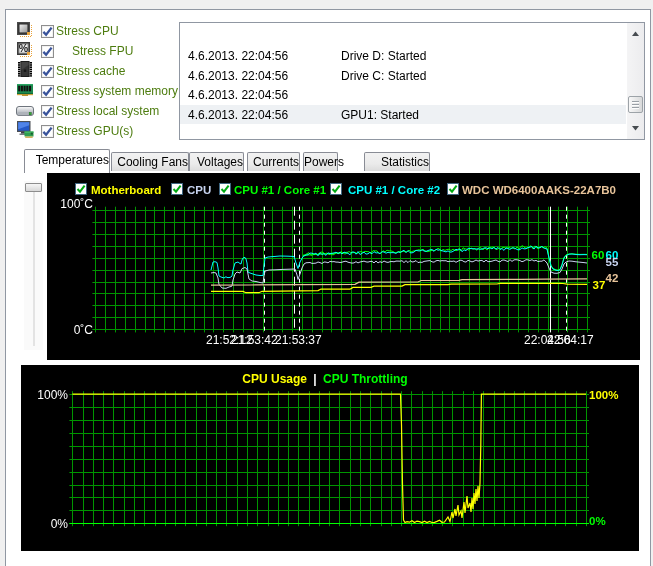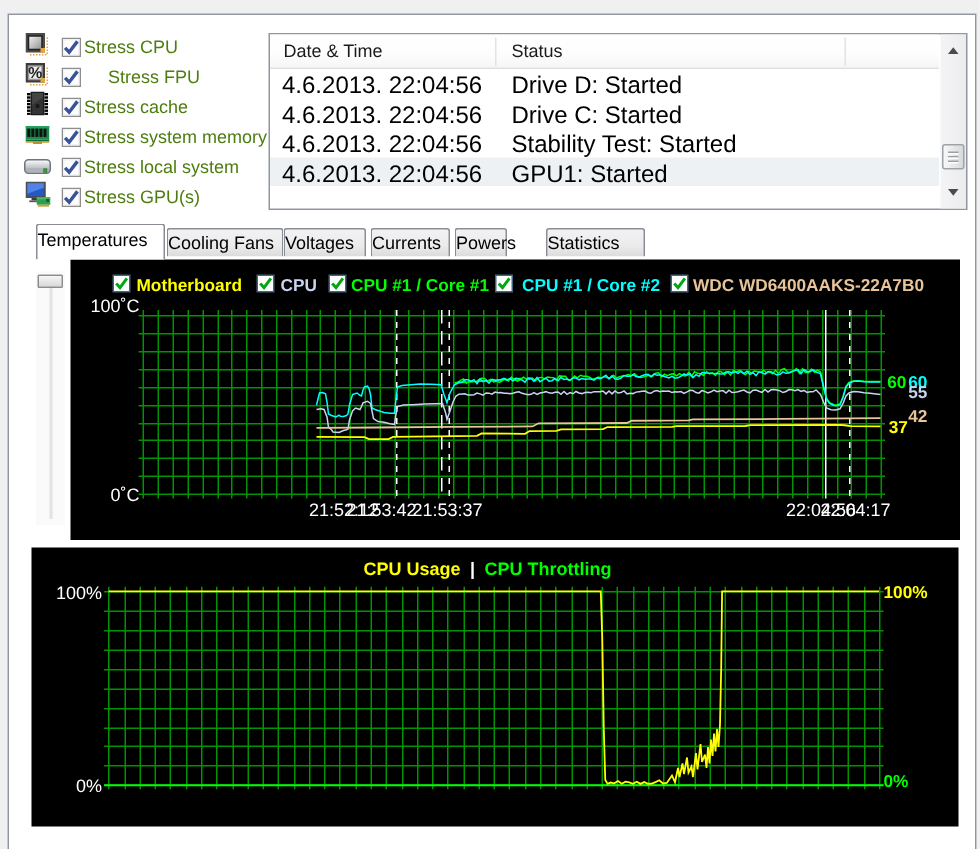--- a/index.html
+++ b/index.html
@@ -1,26 +1,26 @@
 <!DOCTYPE html>
 <html><head><meta charset="utf-8"><style>
 *{margin:0;padding:0;box-sizing:border-box}
 html,body{width:653px;height:566px;background:#f0f0f0;font-family:"Liberation Sans",sans-serif;overflow:hidden;position:relative}
 .gb{position:absolute;left:5px;top:9px;width:646px;height:561px;background:#fff;border:1px solid #9097a2}
 .lbl{position:absolute;font-size:12px;color:#4d7c0f;white-space:nowrap}
 .lv{position:absolute;left:179px;top:22px;width:466px;height:118px;background:#fff;border:1px solid #9097a2}
 .lvhead{position:absolute;left:0;top:0;width:446px;height:23px;background:linear-gradient(#fff,#fdfdfd 60%,#f5f6f7);border-bottom:1px solid #dedfe1}
 .lvhead .ht{position:absolute;top:4px;font-size:12px;color:#1a1a1a}
 .hsep{position:absolute;top:2px;width:1px;height:19px;background:#e2e3e4}
-.lvrow{position:absolute;left:0;width:446px;height:19.5px;font-size:16px;color:#000}
+.lvrow{position:absolute;left:0;width:446px;height:19.5px;font-size:12px;color:#000}
 .lvrow .c1{position:absolute;left:8px;top:3px}
 .lvrow .c2{position:absolute;left:161px;top:3px}
 .sb{position:absolute;right:0;top:0;width:17px;height:116px;background:linear-gradient(90deg,#f4f4f5,#ececee)}
 .thumb{position:absolute;left:1px;top:73px;width:15px;height:17px;background:linear-gradient(90deg,#f8f8f8,#d8d9da);border:1px solid #9da3a8;border-radius:2px}
-.tab{position:absolute;top:152px;height:19px;background:linear-gradient(#f2f2f2,#ebebeb 60%,#dcdcdc);border:1px solid #898c95;border-bottom:none;border-radius:2px 2px 0 0;font-size:12px;text-align:left;line-height:19px;color:#000}
+.tab{position:absolute;top:152px;height:19px;background:linear-gradient(#f2f2f2,#ebebeb 60%,#dcdcdc);border:1px solid #898c95;border-bottom:none;border-radius:2px 2px 0 0;font-size:12px;text-align:right;line-height:19px;color:#000}
 .tab.active{top:149px;height:24px;background:#fff;line-height:21px;z-index:2}
 .slider{position:absolute;left:24px;top:181px;width:19px;height:169px;background:#fafafa}
 .sthumb{position:absolute;left:1px;top:2px;width:17px;height:9px;background:linear-gradient(#f6f6f6,#d8d8d8);border:1px solid #8d8d8d;border-radius:1px}
 .schan{position:absolute;left:8.5px;top:4px;width:2px;height:161px;background:#efefef;border:1px solid #e3e3e3}
 </style></head><body>
 <div class="gb"></div>
 <svg style="position:absolute;left:17px;top:22px" width="16" height="16">
     <defs>
       <linearGradient id="cpug" x1="0" y1="0" x2="1" y2="1">
         <stop offset="0" stop-color="#f5f5f5"></stop>
@@ -136,37 +136,30 @@
     <rect x="1.5" y="1.5" width="10" height="10" fill="none" stroke="#f2f2f2"></rect>
     <path d="M2.4,6.9 L5.1,9.8 L10.6,2.6" fill="none" stroke="#39539b" stroke-width="2.3"></path>
   </svg>
 <div class="lbl" style="left:56px;top:24px">Stress CPU</div>
 <div class="lbl" style="left:72px;top:44px">Stress FPU</div>
 <div class="lbl" style="left:56px;top:64px">Stress cache</div>
 <div class="lbl" style="left:56px;top:84px">Stress system memory</div>
 <div class="lbl" style="left:56px;top:104px">Stress local system</div>
 <div class="lbl" style="left:56px;top:124px">Stress GPU(s)</div>
 <div class="lv">
-  <div class="lvhead">
-      <span class="ht" style="left:9px">Date &amp; Time</span>
-      <span class="ht" style="left:161px">Status</span>
-      <span class="hsep" style="left:150px"></span>
-      <span class="hsep" style="left:383px"></span>
-    </div>
   <div class="lvrow" style="top:23.0px;">
       <span class="c1">4.6.2013. 22:04:56</span>
       <span class="c2">Drive D: Started</span>
     </div>
     <div class="lvrow" style="top:42.5px;">
       <span class="c1">4.6.2013. 22:04:56</span>
       <span class="c2">Drive C: Started</span>
     </div>
     <div class="lvrow" style="top:62.0px;">
       <span class="c1">4.6.2013. 22:04:56</span>
-      <span class="c2">Stability Test: Started</span>
     </div>
     <div class="lvrow" style="top:81.5px;background:#eef1f4;">
       <span class="c1">4.6.2013. 22:04:56</span>
       <span class="c2">GPU1: Started</span>
     </div>
   <div class="sb">
       <svg style="position:absolute;left:0;top:0" width="17" height="116">
         <path d="M5,13 L8.5,8.5 L12,13 z" fill="#474c50"></path>
         <path d="M5,103 L8.5,107.5 L12,103 z" fill="#474c50"></path>
       </svg>

